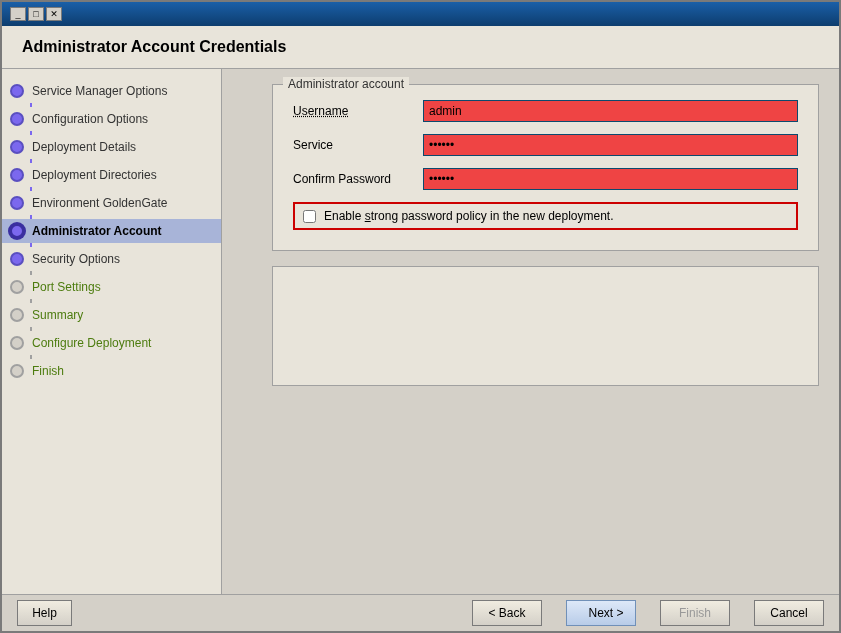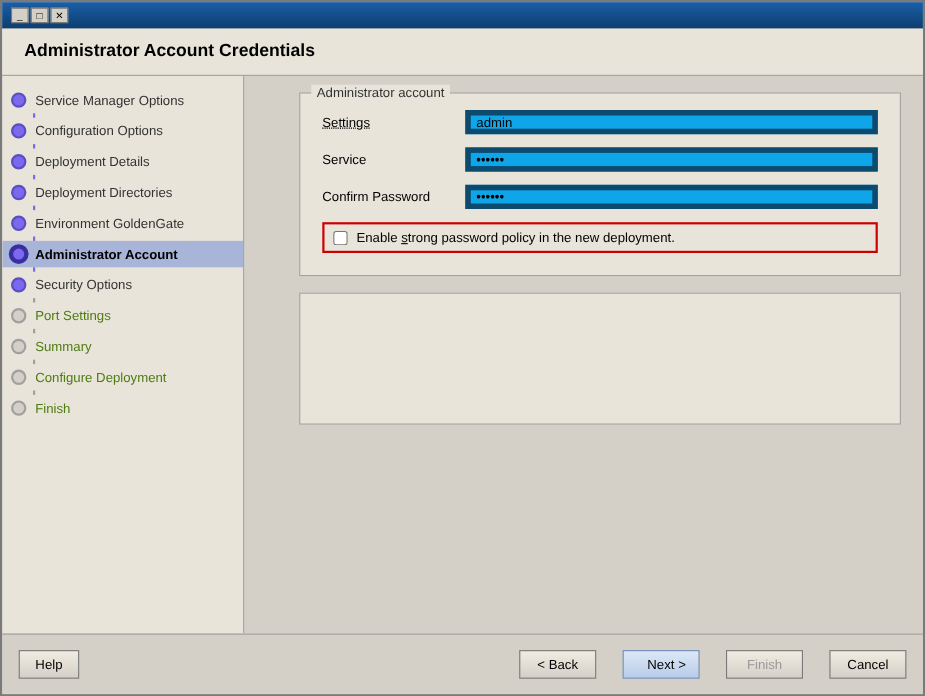--- a/index.html
+++ b/index.html
@@ -160,22 +160,22 @@
       color: #000;
       flex-shrink: 0;
     }
     .form-label.underline {
       text-decoration: underline;
       text-decoration-style: dotted;
     }
     .form-input {
       flex: 1;
       height: 22px;
-      border: 5px solid #0c4a6e;
-      background: #0ea5e9;
+      border: 1px solid #0c4a6e;
+      background: #ef4444;
       padding: 2px 5px;
       font-size: 12px;
       outline: none;
     }
     .checkbox-row {
       display: flex;
       align-items: center;
       margin-top: 10px;
       border: 2px solid #cc0000;
       padding: 5px 8px;
@@ -200,21 +200,21 @@
       margin-top: 10px;
     }
     .footer {
       background: #d4d0c8;
       border-top: 1px solid #a0a0a0;
       padding: 8px 15px;
       display: flex;
       align-items: center;
       justify-content: space-between;
       flex-shrink: 0;
-      height: 55px;
+      height: 37px;
     }
     .footer-right {
       display: flex;
       gap: 24px;
     }
     .btn {
       min-width: 70px;
       height: 26px;
       border: 1px solid #7a7a7a;
       background: linear-gradient(to bottom, #f0ece0, #d4d0c8);
@@ -343,21 +343,21 @@
         <div class="step-indicator step-disabled"></div>
         <span>Finish</span>
       </div>
     </div>
 
     <div class="main-content">
       <div class="admin-account-group">
         <span class="group-legend">Administrator account</span>
 
         <div class="form-row">
-          <label class="form-label underline">Settings</label>
+          <label class="form-label underline">Username</label>
           <input class="form-input" type="text" value="admin" style="">
         </div>
 
         <div class="form-row">
           <label class="form-label">Service</label>
           <input class="form-input" type="password" value="admin1" style="">
         </div>
 
         <div class="form-row">
           <label class="form-label">Confirm Password</label>

